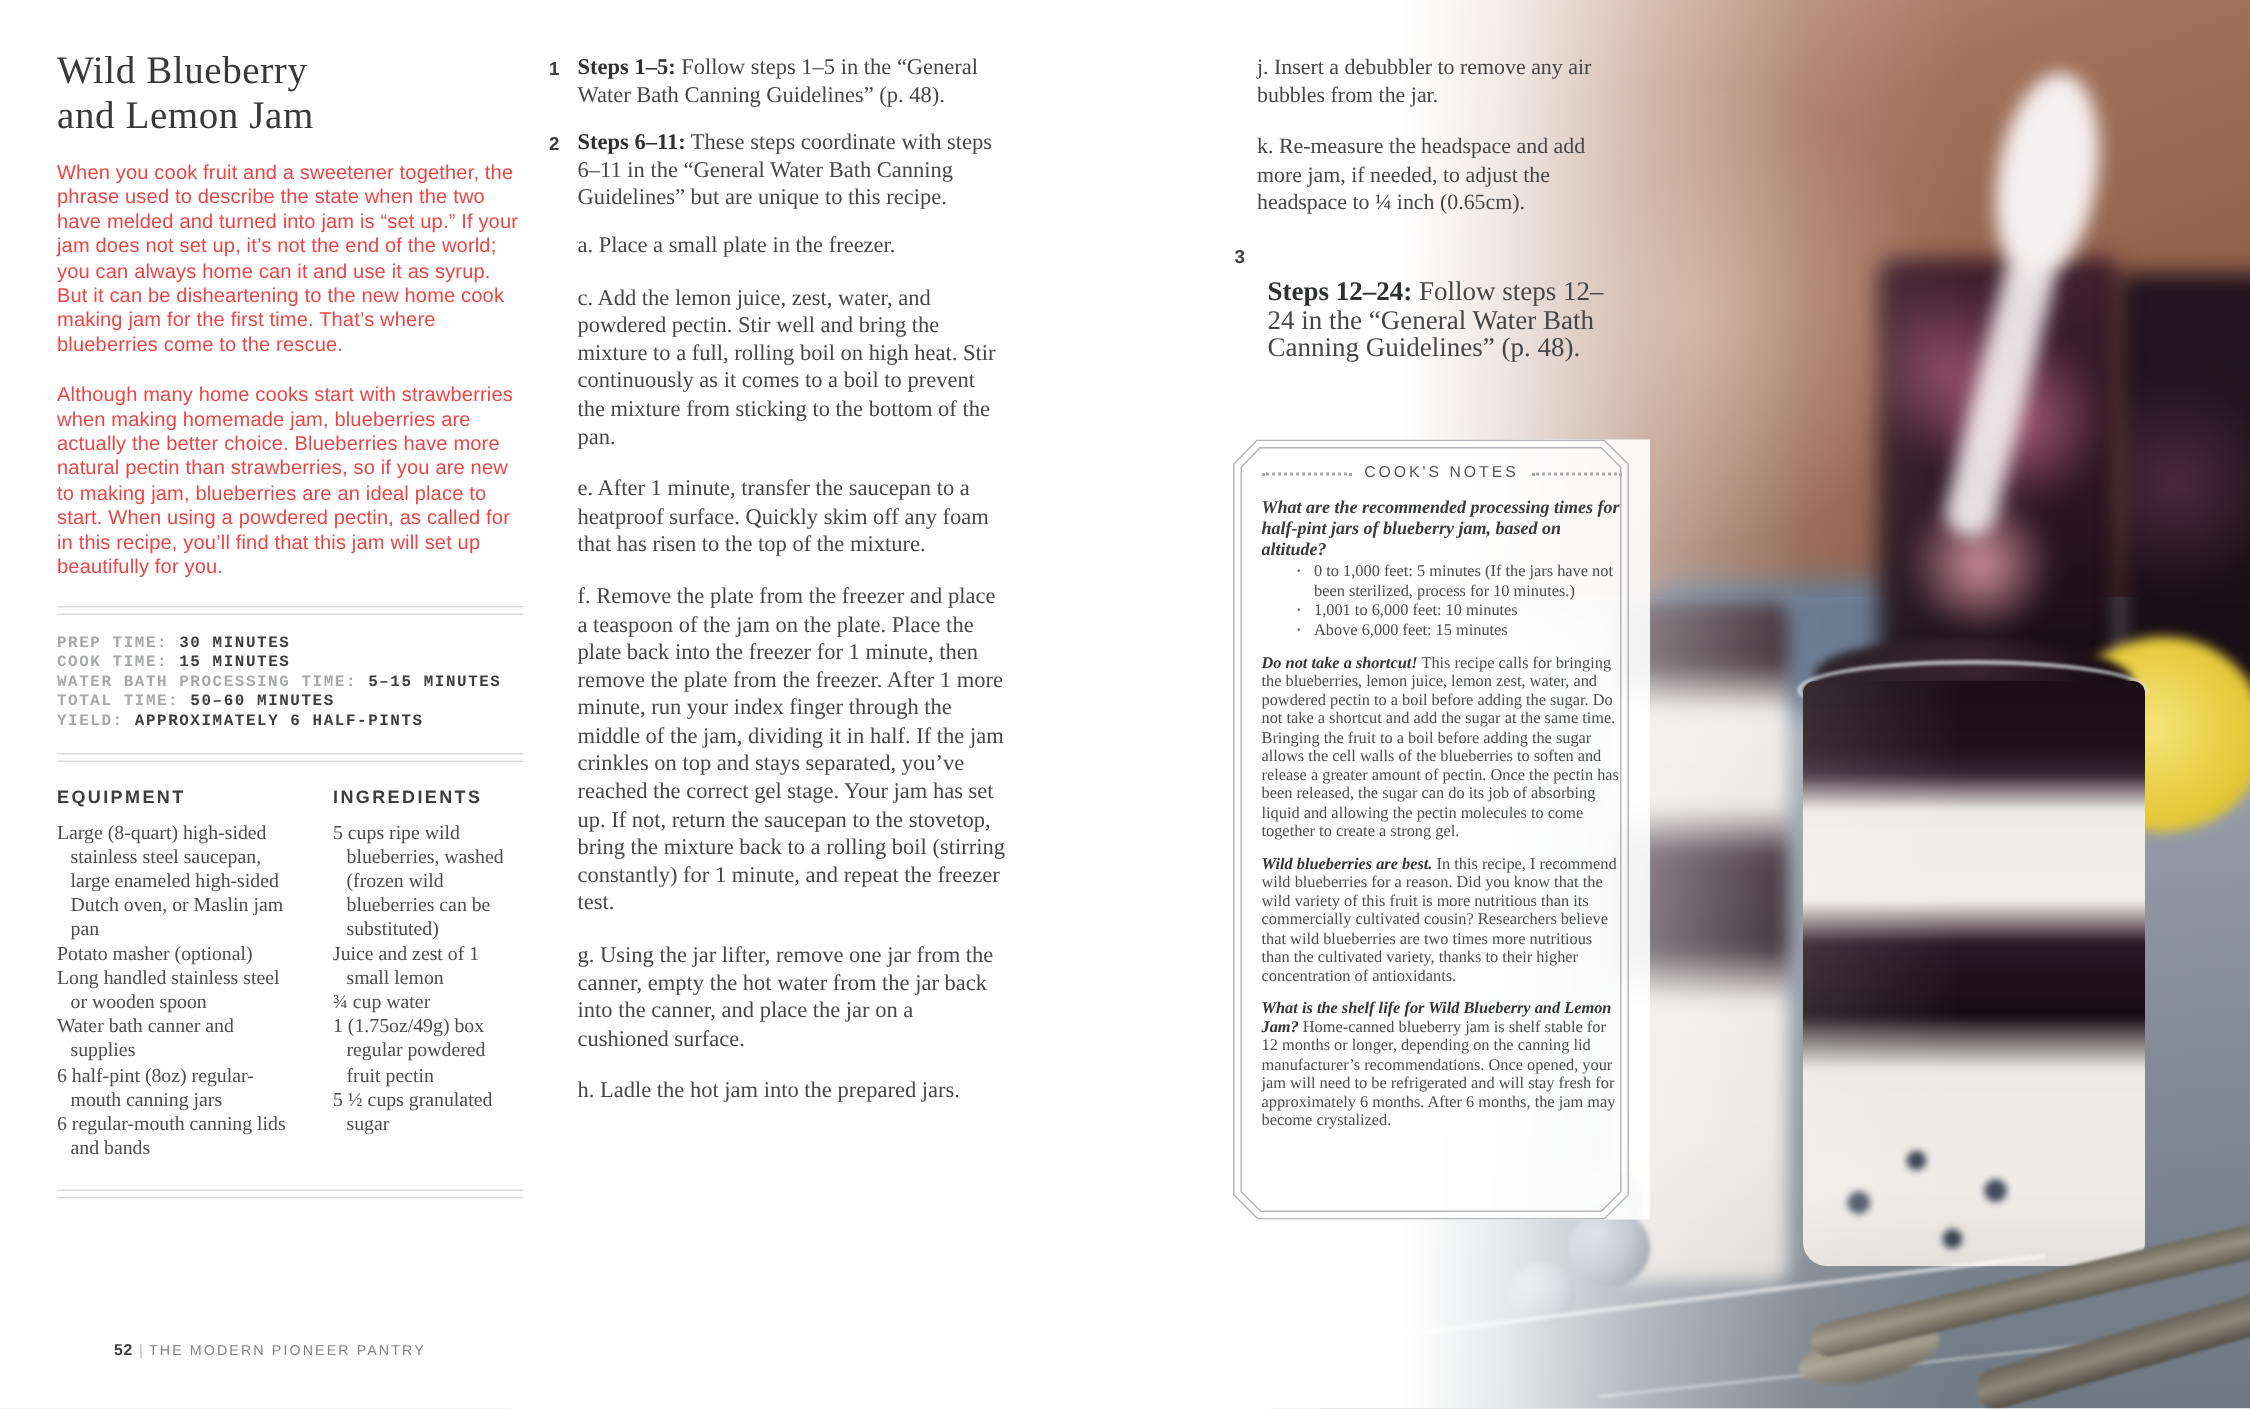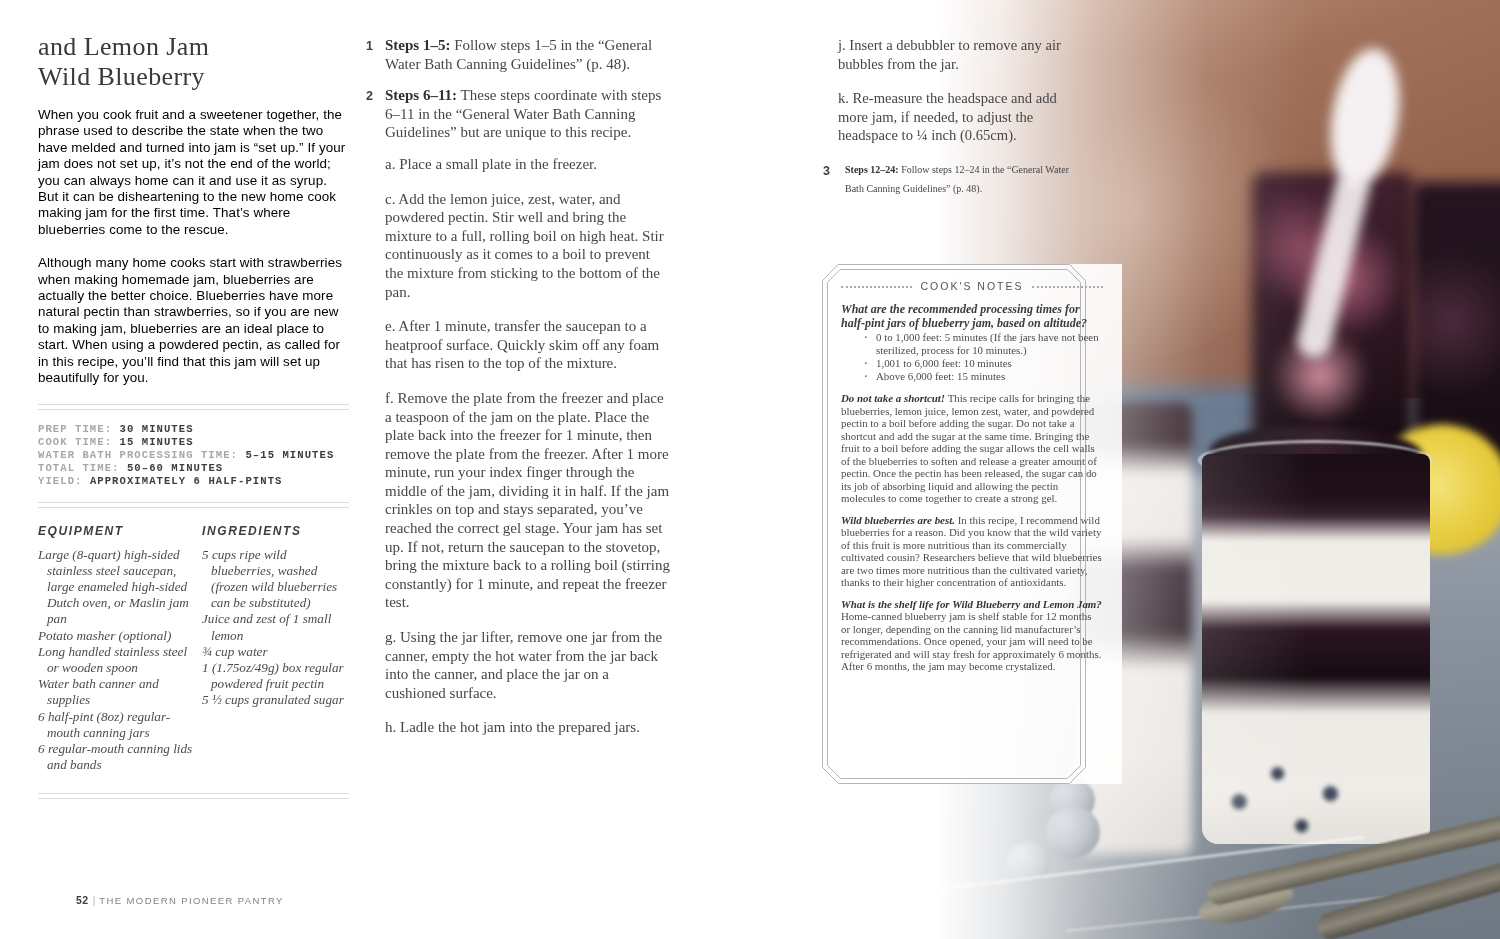--- a/index.html
+++ b/index.html
@@ -6,45 +6,45 @@
   #page{position:relative;width:1500px;height:939px;background:#ffffff;overflow:hidden;
         font-family:"Liberation Serif",serif;color:#47484a;}
   
   .abs{position:absolute;}
   #left-col{left:38px;top:32px;width:311px;z-index:3;}
   #mid-col{left:366px;top:36px;width:304px;z-index:3;}
   #right-col{left:823px;top:36px;width:262px;z-index:3;}
   h1{font-family:"Liberation Serif",serif;font-weight:normal;font-size:26px;line-height:30px;
      color:#39393b;letter-spacing:.4px;margin:0 0 15px 0;}
   .intro{font-family:"Liberation Sans",sans-serif;font-size:13.4px;line-height:16.4px;
-         color:#000000;letter-spacing:.1px;margin:0 0 17px 0;}
+         color:#ef4444;letter-spacing:.1px;margin:0 0 17px 0;}
   .rule{height:4px;border-top:1px solid #dbdcde;border-bottom:1px solid #dbdcde;margin:7px 0 13px 0;}
   .meta{font-family:Liberation Mono, monospace;font-size:10.6px;line-height:13px;
         letter-spacing:1.05px;margin-bottom:14px;}
   .meta .lab{color:#a6a8ab;font-weight:bold;}
   .meta .val{color:#3c3d3f;font-weight:bold;}
-  .cols{display:flex;gap:4px;font-style:italic;}
+  .cols{display:flex;gap:24px;}
   .cols .c1{width:160px;}
   .cols .c2{flex:1;}
   .subhead{font-family:"Liberation Sans",sans-serif;font-size:12px;font-weight:bold;
            letter-spacing:1.6px;color:#3c3d3f;margin:3px 0 9px 0;}
   .ilist{list-style:none;margin:0;padding:0;font-size:13.2px;line-height:16.2px;color:#4b4c4e;}
   .ilist li{padding-left:9px;text-indent:-9px;}
   
   .step{display:flex;margin:0 0 13px 0;}
   .step .n{width:19px;flex:none;font-family:"Liberation Sans",sans-serif;font-weight:bold;
            font-size:12.5px;color:#3e3f41;line-height:18.6px;padding-top:1px;}
   .step .t{flex:1;font-size:15px;line-height:18.6px;color:#454649;}
   .step .t b{color:#2f3032;}
   .sub{font-size:15px;line-height:18.6px;color:#454649;margin:0 0 16px 19px;}
   #right-col .sub{margin-left:15px;font-size:14.6px;}
   #right-col .step .n{width:22px;}
-  #right-col .step .t{font-size:10px;}
-  
-  #notes{left:822px;top:264px;width:300px;height:520px;background:rgba(255,255,255,.9);z-index:4;}
+  #right-col .step .t{font-size:18px;margin-top:24px;}
+  
+  #notes{left:822px;top:293px;width:278px;height:520px;background:rgba(255,255,255,.9);z-index:4;}
   #notes svg.frame{position:absolute;left:0;top:0;width:264px;height:520px;pointer-events:none;}
   #notes .inner{position:absolute;left:0;top:0;right:0;bottom:0;padding:16px 19px 14px 19px;box-sizing:border-box;}
   .nt-title-row{display:flex;align-items:center;gap:8px;margin-bottom:10px;}
   .dotline{flex:1;border-top:2px dotted #a8aaac;height:0;margin-top:1px;}
   .nt-title{font-family:"Liberation Sans",sans-serif;font-size:10.5px;letter-spacing:2px;color:#535457;}
   .nt-q{font-size:12px;line-height:14.2px;font-weight:bold;font-style:italic;color:#3a3b3d;margin:0 0 1px 0;}
   .nt-bullets{list-style:none;margin:0 0 9px 20px;padding:0;font-size:10.9px;line-height:13px;color:#4b4c4e;}
   .nt-bullets li{position:relative;padding-left:15px;}
   .nt-bullets li::before{content:"·";position:absolute;left:3px;top:0;font-weight:bold;color:#6a6b6d;}
   .nt-p{font-size:10.9px;line-height:12.5px;color:#4b4c4e;margin:0 0 9px 0;}
@@ -144,22 +144,22 @@
     <div class="ph-vein1"></div>
     <div class="ph-vein2"></div>
     <div class="ph-spoon1b"></div>
     <div class="ph-spoon1"></div>
     <div class="ph-spoon2"></div>
     <div class="ph-fade"></div>
   </div>
 
   <div id="left-col" class="abs">
     <h1>
+      <div>Wild Blueberry</div>
       <div>and Lemon Jam</div>
-      <div>Wild Blueberry</div>
     </h1>
     <p class="intro">When you cook fruit and a sweetener together, the phrase used to describe the state when the two have melded and turned into jam is “set up.” If your jam does not set up, it’s not the end of the world; you can always home can it and use it as syrup. But it can be disheartening to the new home cook making jam for the first time. That’s where blueberries come to the rescue.</p>
     <p class="intro">Although many home cooks start with strawberries when making homemade jam, blueberries are actually the better choice. Blueberries have more natural pectin than strawberries, so if you are new to making jam, blueberries are an ideal place to start. When using a powdered pectin, as called for in this recipe, you’ll find that this jam will set up beautifully for you.</p>
 
     <div class="rule"></div>
 
     <div class="meta">
       <div><span class="lab">PREP TIME:</span> <span class="val">30 MINUTES</span></div>
       <div><span class="lab">COOK TIME:</span> <span class="val">15 MINUTES</span></div>
       <div><span class="lab">WATER BATH PROCESSING TIME:</span> <span class="val">5–15 MINUTES</span></div>

